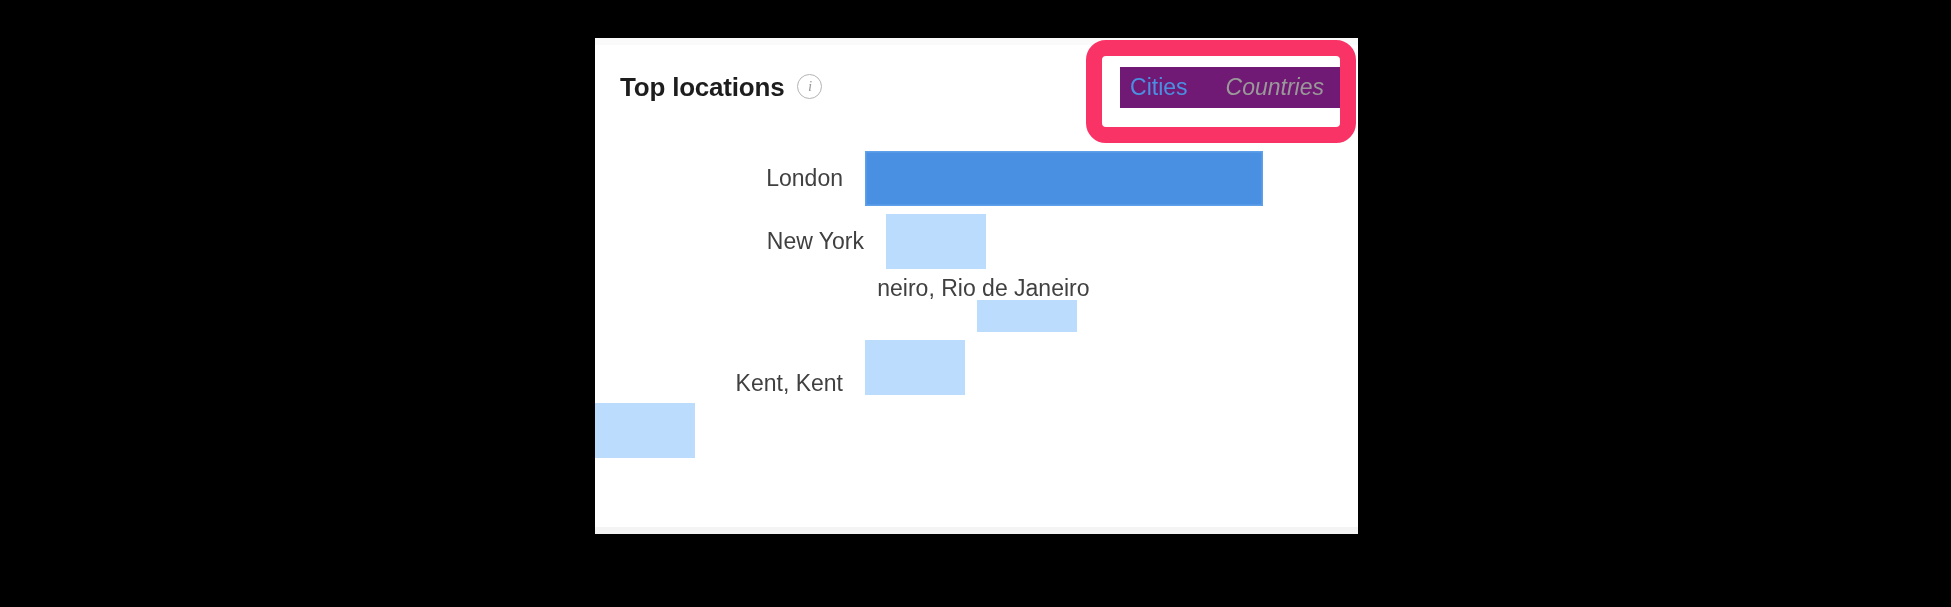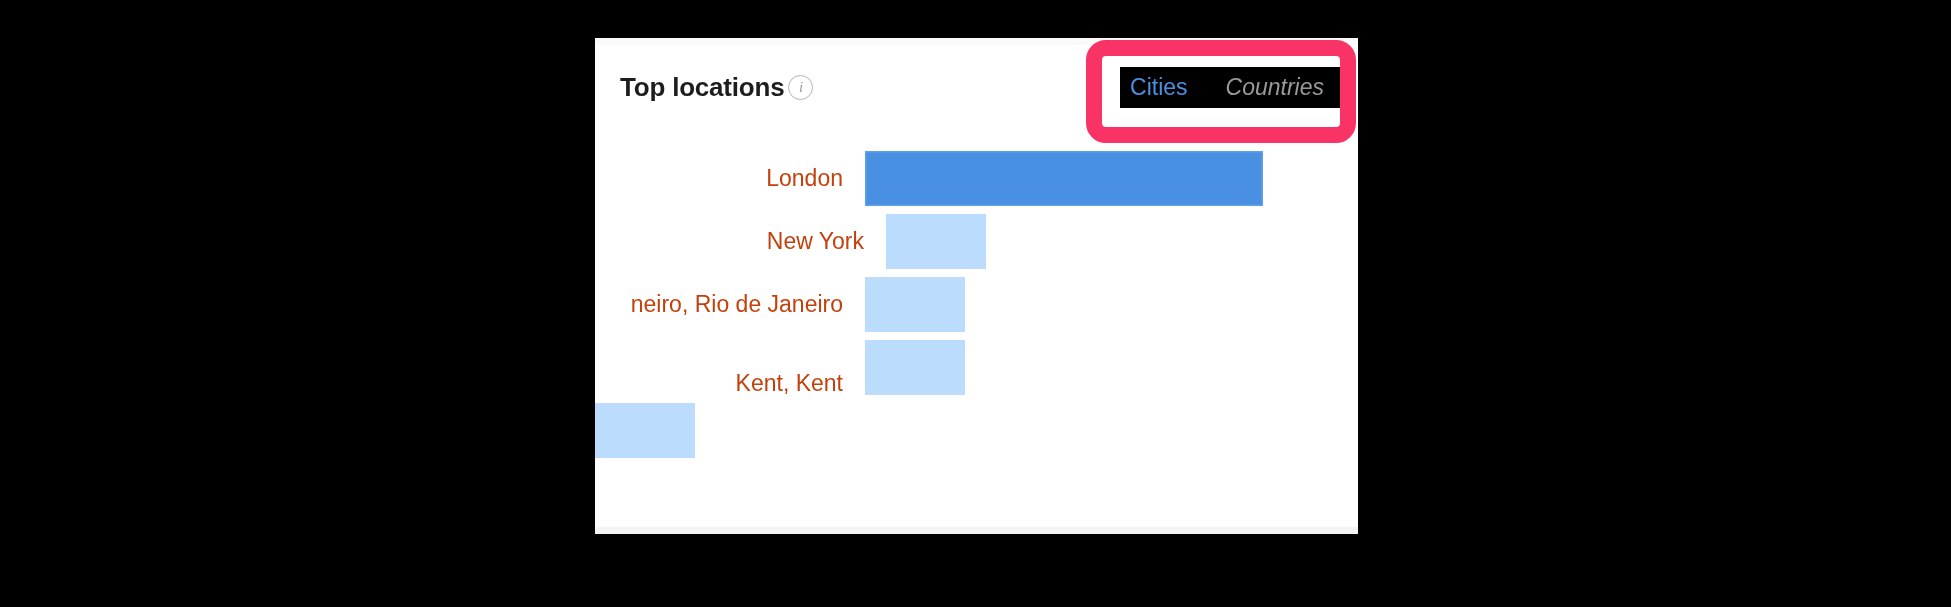--- a/index.html
+++ b/index.html
@@ -38,22 +38,22 @@
   
   .card-header {
     position:absolute;
     left:0; top:7px;
     width:100%; height:98px;
   }
   .title-wrap {
     position:absolute;
     left:25px; top:29px;
     display:flex;
-    align-items:flex-end;
-    gap:4px;
+    align-items:flex-start;
+    gap:13px;
   }
   .card-title {
     font-size:26px;
     font-weight:bold;
     color:#1d1d1d;
     letter-spacing:-0.2px;
     line-height:1;
     white-space:nowrap;
   }
   .info-icon {
@@ -71,21 +71,21 @@
     flex:none;
   }
 
   
   .tabs {
     position:absolute;
     right:18px; top:22px;
     display:flex;
     align-items:center;
     gap:38px;
-    background:#000000;
+    background:#701a75;
     padding:9px 16px 9px 10px;
   }
   .tab {
     font-size:23px;
     line-height:1;
     white-space:nowrap;
     cursor:pointer;
   }
   .tab-active { color:#4a90e2; }
   .tab-inactive { color:#999999;font-style:italic; }
@@ -112,21 +112,21 @@
     left:0;
     width:100%;
     display:flex;
     align-items:center;
   }
   .bar-label {
     width:270px;
     text-align:right;
     padding-right:22px;
     font-size:23px;
-    color:#c2410c;
+    color:#404040;
     line-height:1;
     white-space:nowrap;
     overflow:hidden;
     direction:rtl;
   }
   .bar-track {
     position:relative;
     flex:1;
     height:100%;
   }
@@ -175,21 +175,21 @@
         </span>
       </div>
 
       <div class="bar-row" style="top:71px; height:55px;margin-left:21px;">
         <span class="bar-label">New York</span>
         <span class="bar-track">
           <span class="bar bar-secondary" style="width:100px;"></span>
         </span>
       </div>
 
-      <div class="bar-row" style="top:134px; height:55px;">
+      <div class="bar-row" style="top:134px; height:55px;flex-direction:column;">
         <span class="bar-label">neiro, Rio de Janeiro</span>
         <span class="bar-track">
           <span class="bar bar-secondary" style="width:100px;"></span>
         </span>
       </div>
 
       <div class="bar-row" style="top:197px; height:55px;align-items:flex-end;">
         <span class="bar-label">Kent, Kent</span>
         <span class="bar-track">
           <span class="bar bar-secondary" style="width:100px;"></span>

